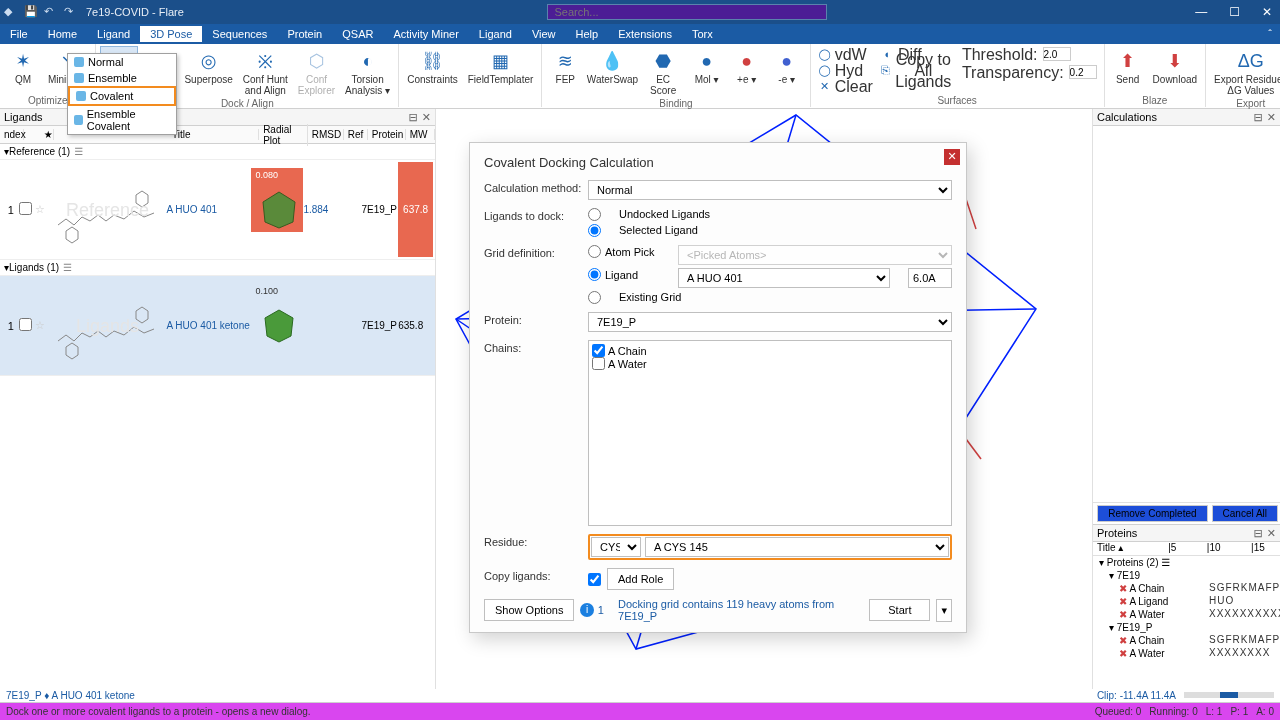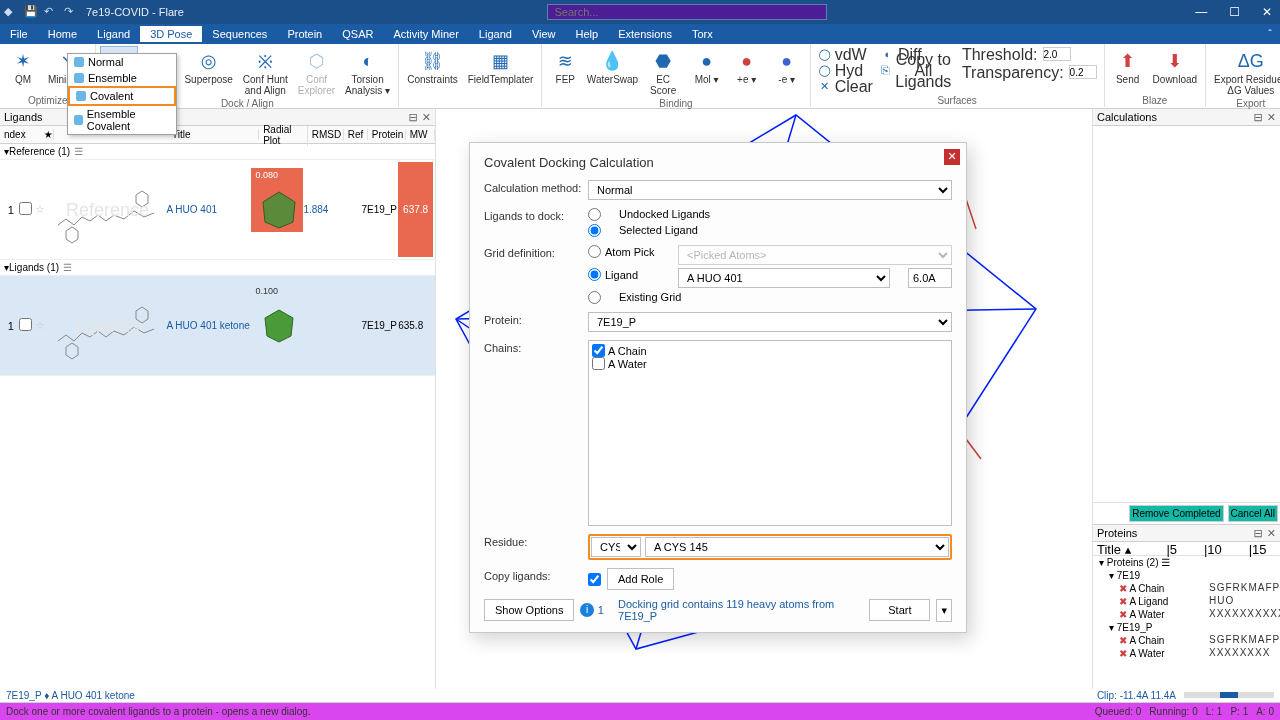--- a/index.html
+++ b/index.html
@@ -49,23 +49,23 @@
 .lig-row .radial { width:48px; height:48px; }
 .lig-row .rmsd { width:36px; font-size:10px; }
 .lig-row .ref { width:24px; }
 .lig-row .prot { width:38px; font-size:10px; }
 .lig-row .mw { width:36px; font-size:10px; }
 .mol-wm { position:absolute; left:50%; top:50%; transform:translate(-50%,-50%); color:#e5e5e5; font-size:18px; font-weight:500; pointer-events:none; }
 .view3d { flex:1; position:relative; background:#fff; }
 .calcpane { width:188px; display:flex; flex-direction:column; border-left:1px solid #e0e0e0; }
 .calc-body { flex:1; background:#fff; }
 .calc-btns { display:flex; gap:4px; justify-content:flex-end; padding:2px; border-top:1px solid #e0e0e0; }
-.calc-btns button { font-size:10px; padding:2px 2px; background:#14b8a6; border:1px solid #ccc; }
+.calc-btns button { font-size:10px; padding:2px 10px; background:#1d4ed8; border:1px solid #ccc; }
 .protpane { flex:0 0 165px; display:flex; flex-direction:column; border-top:1px solid #d0d0d0; }
-.prot-hdr-row { display:flex; height:14px; font-size:13px; border-bottom:1px solid #e0e0e0; }
+.prot-hdr-row { display:flex; height:14px; font-size:10px; border-bottom:1px solid #e0e0e0; }
 .prot-col1 { width:60px; padding-left:4px; }
 .prot-body { flex:1; font-size:10px; overflow:hidden; }
 .prot-tree { float:left; width:114px; }
 .prot-tree .trow { padding:1px 0 1px 6px; }
 .prot-tree .trow.l2 { padding-left:16px; }
 .prot-tree .trow.l3 { padding-left:26px; display:flex; align-items:center; gap:2px; }
 .prot-seq { margin-left:116px; font-family:monospace; font-size:10px; letter-spacing:1px; color:#333; }
 .prot-seq .row { height:13px; white-space:nowrap; overflow:hidden; }
 .dlg { position:absolute; left:469px; top:142px; width:498px; background:#fdfdfd; border:1px solid #c8c8c8; box-shadow:4px 6px 18px rgba(0,0,0,.18); z-index:20; padding:12px 14px 10px 14px; }
 .dlg .dlg-title { font-size:13px; color:#333; margin-bottom:10px; }

